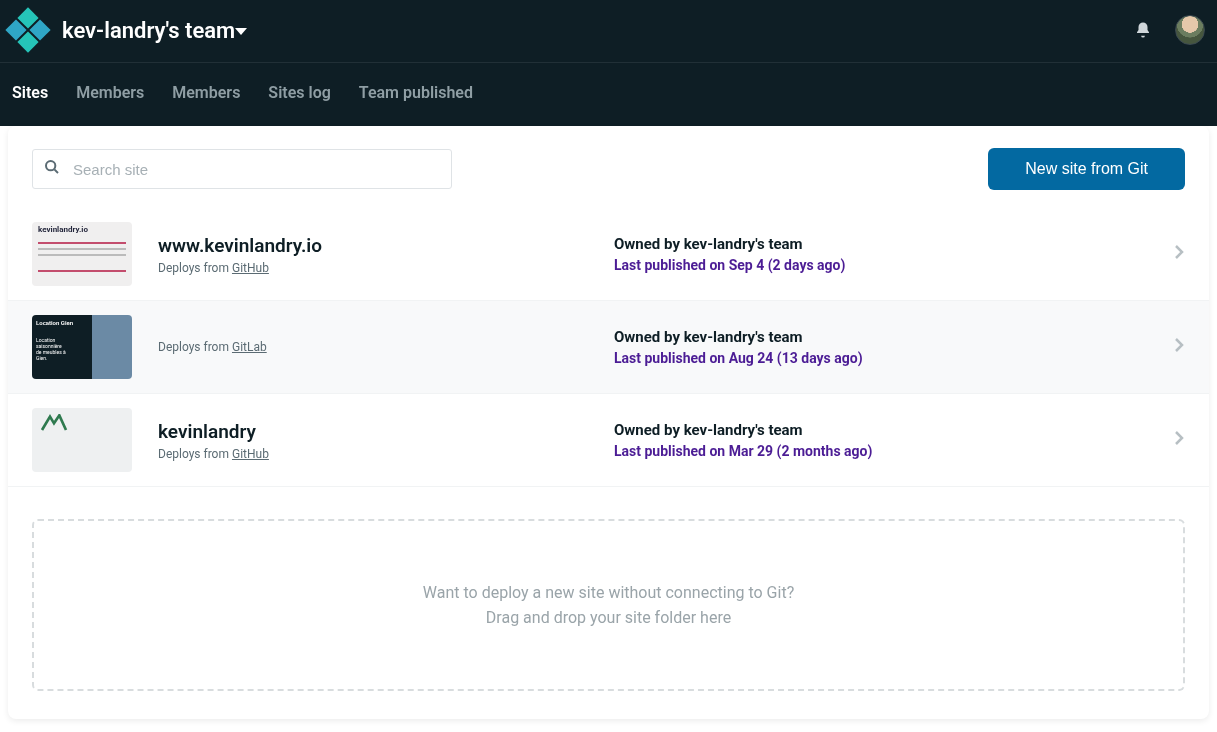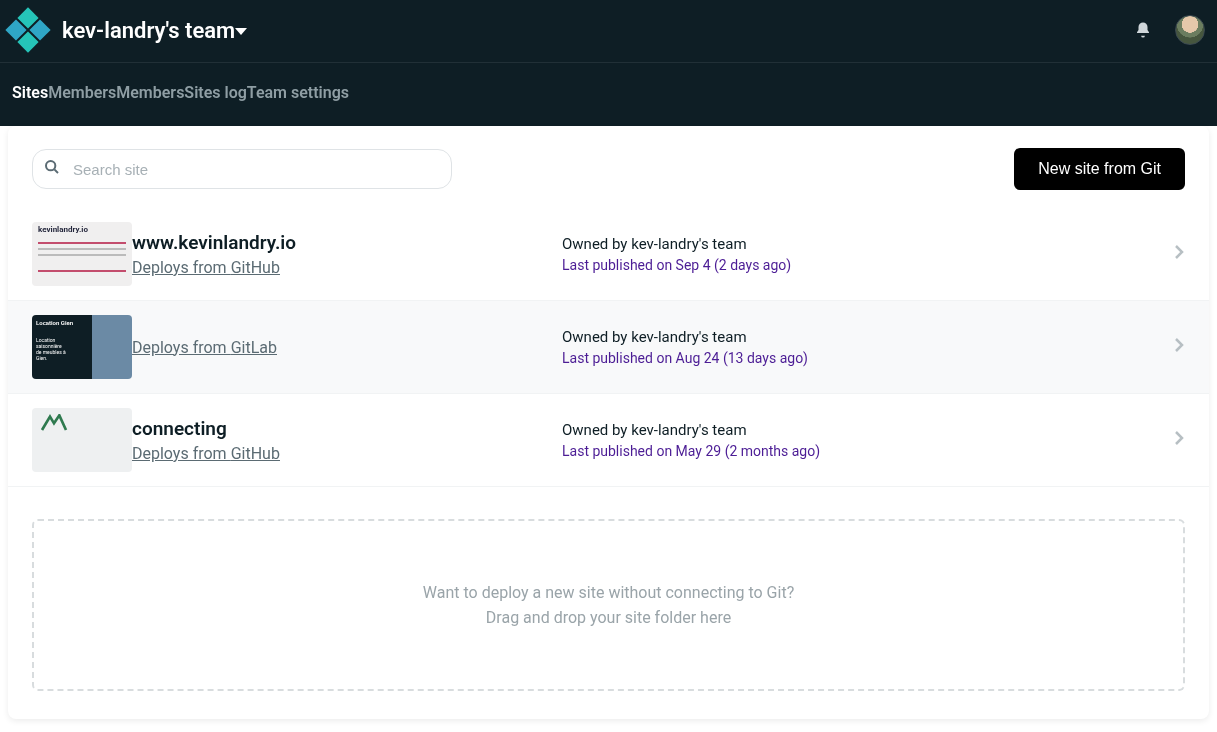--- a/index.html
+++ b/index.html
@@ -60,20 +60,21 @@
   }
   .avatar {
     width: 30px; height: 30px;
     border-radius: 50%;
     background: radial-gradient(circle at 50% 30%, #e5c8aa 0 34%, #6b7d5f 35% 54%, #46563e 55% 100%);
     cursor: pointer;
     border: 1px solid #3c4a52;
   }
   .tabs {
     display: flex;
+    gap: 28px;
     padding: 20px 12px 24px 12px;
   }
   .tab {
     font-size: 16px;
     color: #8f9ea4;
     font-weight: 600;
     cursor: pointer;
   }
   .tab.active {
     color: #ffffff;
@@ -91,51 +92,52 @@
     padding: 0 24px 18px 24px;
   }
   .search-wrap {
     position: relative;
     width: 420px;
   }
   .search-input {
     width: 100%;
     height: 40px;
     border: 1px solid #dfe3e6;
-    border-radius: 14px;
+    border-radius: 3px;
     padding: 0 14px 0 40px;
     font-size: 15px;
     color: #0e1e25;
   }
   .search-input::placeholder { color: #a7b0b5; }
   .search-icon {
     position: absolute;
     left: 12px; top: 50%;
     transform: translateY(-50%);
     color: #5b6b73;
   }
   .toolbar-spacer { flex: 1; }
   .new-site-btn {
-    background: #000000;
+    background: #0369a1;
     color: #fff;
     border: none;
     border-radius: 6px;
     height: 42px;
-    padding: 0 24px;
+    padding: 0 37px;
     font-size: 16px;
     font-weight: 500;
     cursor: pointer;
   }
   .site-list { }
   .site-row {
     display: flex;
     align-items: center;
     padding: 14px 24px;
     cursor: pointer;
     border-bottom: 1px solid #f1f3f4;
+    gap: 26px;
   }
   .site-row.alt { background: #f8f9fa; }
   .thumb {
     width: 100px;
     height: 64px;
     border-radius: 4px;
     flex-shrink: 0;
     overflow: hidden;
     position: relative;
     font-size: 5px;
@@ -187,26 +189,25 @@
   }
   .thumb3 svg { margin:6px 0 0 8px; }
   .col-main { flex: 0 0 430px; }
   .site-name {
     font-size: 19px;
     font-weight: 600;
     color: #0e1e25;
     margin-bottom: 4px;
   }
   .deploys {
-    font-size: 16px;
+    font-size: 12px;
     color: #5b6b73;
-    text-decoration: underline;
   }
   .deploys .src { color:#5b6b73; text-decoration: underline; }
-  .col-meta { flex: 1; }
+  .col-meta { flex: 1; font-weight: bold; }
   .owner {
     font-size: 15px;
     color: #0e1e25;
     margin-bottom: 4px;
   }
   .published {
     font-size: 14px;
     color: #4c1d95;
   }
   .chev {
@@ -246,21 +247,21 @@
     </div>
     <div class="avatar"></div>
   </div>
 
   <div class="tabs">
 
   <div class="tab active">Sites</div>
       <div class="tab">Members</div>
       <div class="tab">Members</div>
       <div class="tab">Sites log</div>
-      <div class="tab">Team settings</div>
+      <div class="tab">Team published</div>
     </div>
 </div>
 
 <div class="panel">
   <div class="panel-toolbar">
     <div class="search-wrap">
       <span class="search-icon">
         <svg width="16" height="16" viewBox="0 0 24 24" fill="none" stroke="currentColor" stroke-width="3">
           <circle cx="10" cy="10" r="7"></circle>
             <line x1="21" y1="21" x2="15.5" y2="15.5"></line>
@@ -301,26 +302,26 @@
             <path d="M3 2 L9 8 L3 14"></path>
           </svg></div>
       </div>
       <div class="site-row">
         <div class="thumb thumb3">
           <svg width="28" height="20" viewBox="0 0 40 30">
             <path d="M2 24 L14 4 L20 14 L28 2 L38 24" fill="none" stroke="#2f7a4f" stroke-width="4"></path>
           </svg>
         </div>
         <div class="col-main">
-          <div class="site-name">connecting</div>
+          <div class="site-name">kevinlandry</div>
           <div class="deploys"><span>Deploys from </span><span class="src">GitHub</span></div>
         </div>
         <div class="col-meta">
           <div class="owner">Owned by kev-landry's team</div>
-          <div class="published">Last published on May 29 (2 months ago)</div>
+          <div class="published">Last published on Mar 29 (2 months ago)</div>
         </div>
         <div class="chev"><svg width="12" height="16" viewBox="0 0 12 16" fill="none" stroke="currentColor" stroke-width="2.5">
             <path d="M3 2 L9 8 L3 14"></path>
           </svg></div>
       </div>
     </div>
 
   <div class="dropzone">
     <div>Want to deploy a new site without connecting to Git?</div>
     <div>Drag and drop your site folder here</div>

